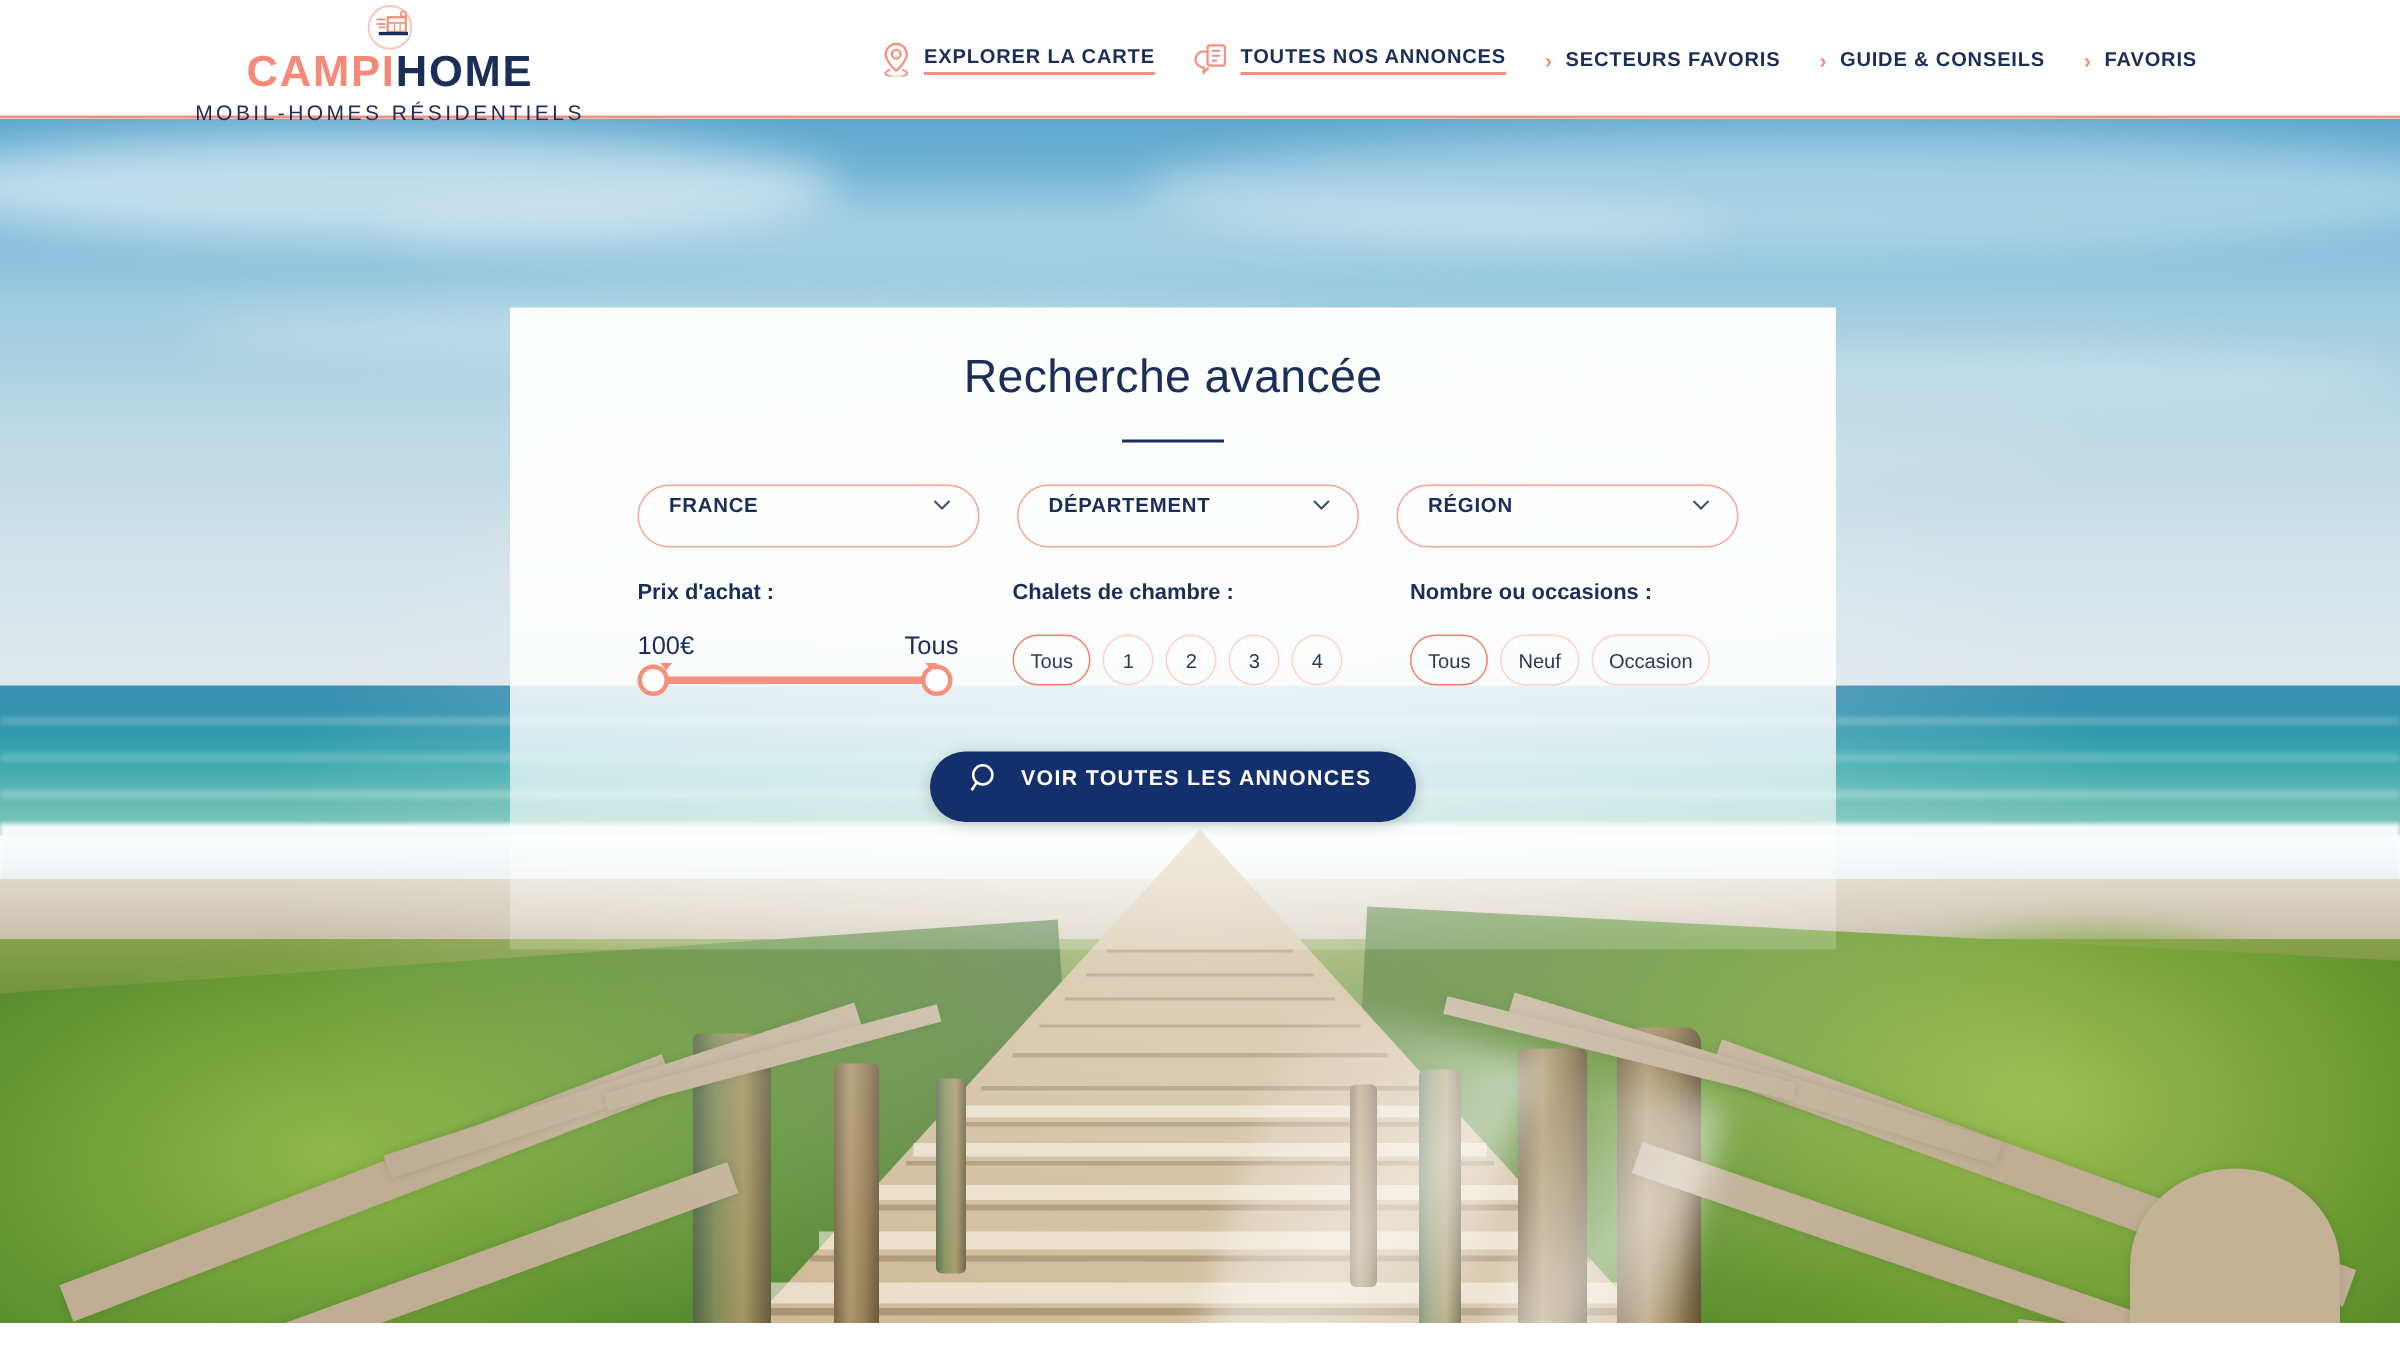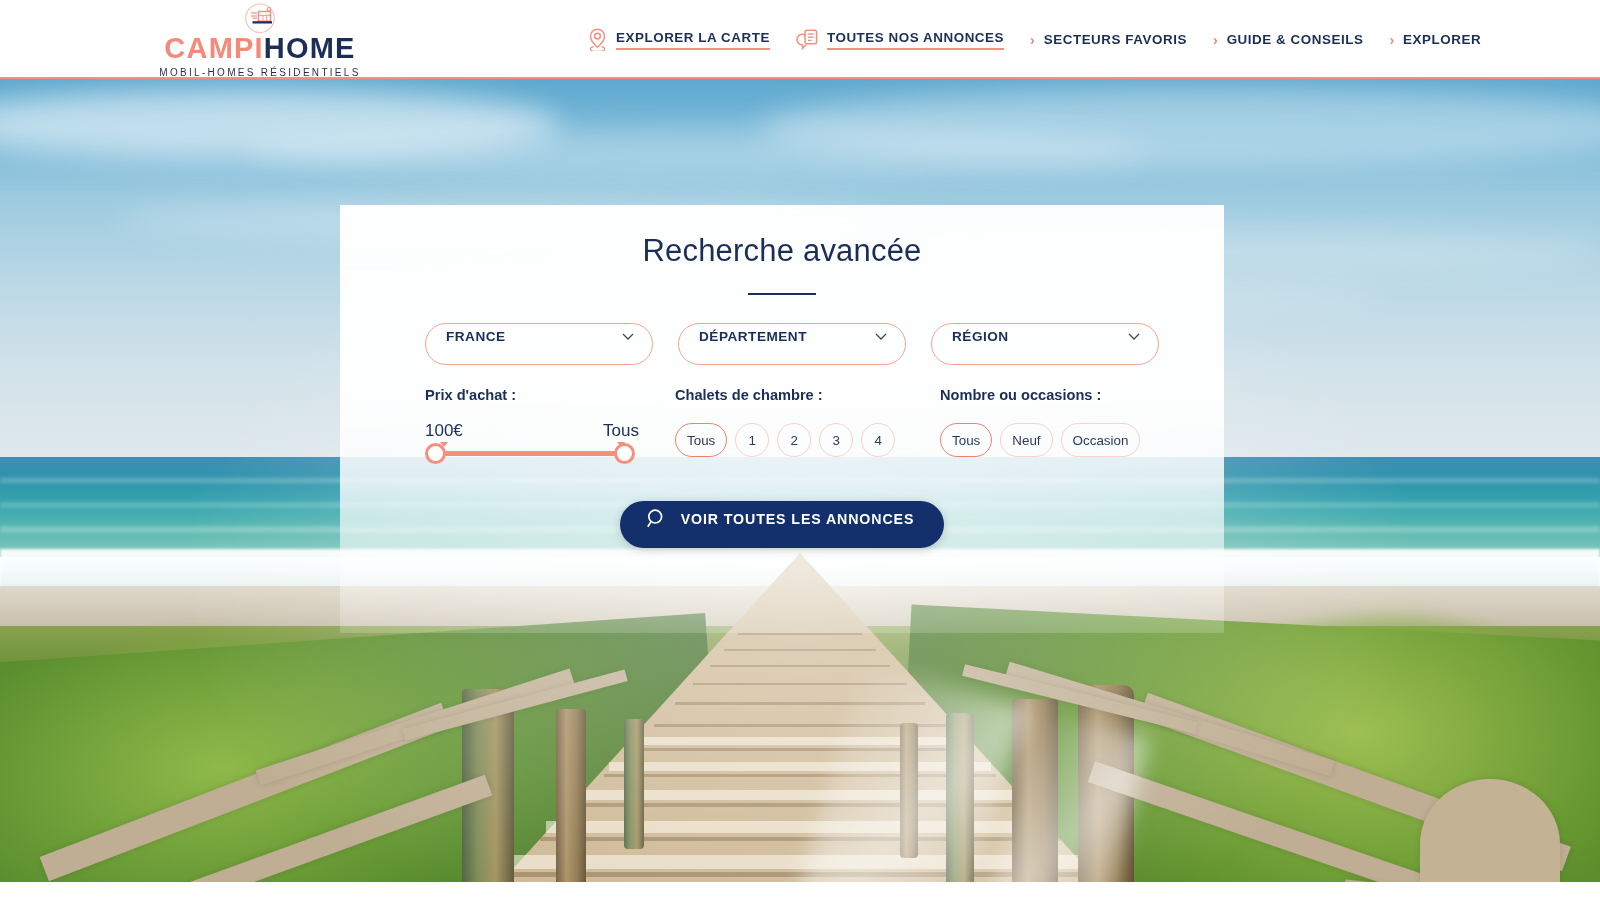--- a/index.html
+++ b/index.html
@@ -30,21 +30,21 @@
     display: flex; flex-direction: column; align-items: center;
   }
   .logo-mark { width: 36px; height: 34px; margin-bottom: -2px; }
   .logo-word {
     font-size: 29px; font-weight: bold; letter-spacing: 1.2px;
     line-height: 1; white-space: nowrap;
   }
   .logo-word .c1 { color: #f58a78; }
   .logo-word .c2 { color: #1b2e57; }
   .logo-sub {
-    font-size: 10px; letter-spacing: 2.3px; color: #1b2e57;
+    font-size: 14px; letter-spacing: 2.3px; color: #1b2e57;
     margin-top: 4px; white-space: nowrap;
   }
 
   .nav {
     position: absolute;
     left: 588px; top: 0; height: 79px;
     display: flex; align-items: center; gap: 0;
   }
   .nav-item {
     display: flex; align-items: center;
@@ -367,21 +367,21 @@
         <span class="nav-label">SECTEURS FAVORIS</span>
       </a>
 
       <a class="nav-item">
         <span class="nav-chev">›</span>
         <span class="nav-label">GUIDE &amp; CONSEILS</span>
       </a>
 
       <a class="nav-item">
         <span class="nav-chev">›</span>
-        <span class="nav-label">EXPLORER</span>
+        <span class="nav-label">FAVORIS</span>
       </a>
 
     </div>
   </div>
 
   <div class="hero">
 
     <div class="hero-photo">
       <div class="sky"></div>
       <div class="cloud" style="left:-60px; top:10px; width:620px; height:70px;"></div>

